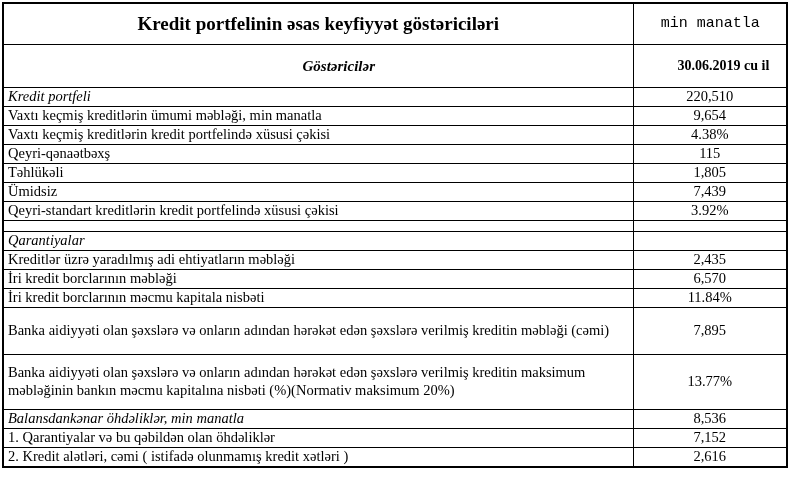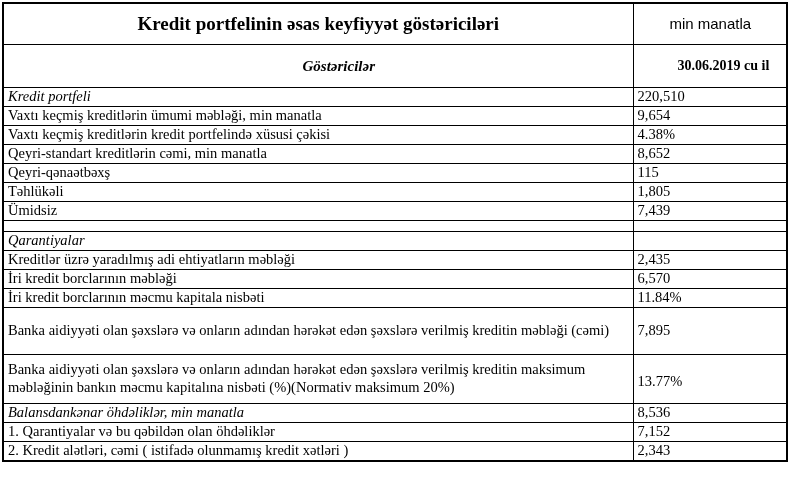--- a/index.html
+++ b/index.html
@@ -10,36 +10,36 @@
   .sheet{position:absolute;top:2px;left:2px;}
   table{
     border-collapse:collapse;table-layout:fixed;width:784px;
     border:2px solid #000;background:#fff;
   }
   td{
     border:1px solid #000;vertical-align:middle;
     font-size:14.5px;line-height:1.22;
     padding:0 3px 0 4px;overflow:hidden;
   }
-  td.value{text-align:left;padding-right:4px;white-space:nowrap;}
+  td.value{text-align:center;padding-right:4px;white-space:nowrap;}
   tr.r-header td{height:40px;}
   td.title-cell{text-align:center;font-weight:bold;font-size:19px;padding:0 10px;}
   td.unit-cell{
     text-align:center;font-size:15px;
-    font-family:Liberation Sans, sans-serif;
+    font-family:Liberation Mono, monospace;
   }
   tr.r-colhead td{height:42px;padding-left:44px;}
   td.colhead-ind{text-align:center;font-weight:bold;font-style:italic;font-size:15px;}
   td.colhead-date{font-weight:bold;font-size:14px;}
   tr.r-data td{height:18px;}
   tr.r-section td.label{font-weight:normal;font-style:italic;}
   tr.r-spacer td{height:10px;}
   tr.r-tall td{height:46px;}
   tr.r-twoline td{height:36px;}
-  tr.r-twoline td.value{vertical-align:bottom;padding-bottom:12px;}
+  tr.r-twoline td.value{vertical-align:bottom;padding-bottom:18px;}
 </style>
 </head>
 <body>
 
 <div class="sheet">
   <table>
     <colgroup>
       <col style="width:630px">
       <col style="width:154px">
     </colgroup>
@@ -59,34 +59,34 @@
       </tr>
       <tr class="r-data">
         <td class="label">Vaxtı keçmiş kreditlərin ümumi məbləği, min manatla</td>
         <td class="value">9,654</td>
       </tr>
       <tr class="r-data">
         <td class="label">Vaxtı keçmiş kreditlərin kredit portfelində xüsusi çəkisi</td>
         <td class="value">4.38%</td>
       </tr>
       <tr class="r-data">
-        <td class="label">Qeyri-standart kreditlərin cəmi, min manatla</td>
-        <td class="value">8,652</td>
-      </tr>
-      <tr class="r-data">
         <td class="label">Qeyri-qənaətbəxş</td>
         <td class="value">115</td>
       </tr>
       <tr class="r-data">
         <td class="label">Təhlükəli</td>
         <td class="value">1,805</td>
       </tr>
       <tr class="r-data">
         <td class="label">Ümidsiz</td>
         <td class="value">7,439</td>
+      </tr>
+      <tr class="r-data">
+        <td class="label">Qeyri-standart kreditlərin kredit portfelində xüsusi çəkisi</td>
+        <td class="value">3.92%</td>
       </tr>
 
       <tr class="r-spacer">
         <td class="label"></td>
         <td class="value"></td>
       </tr>
 
       <tr class="r-data r-section">
         <td class="label">Qarantiyalar</td>
         <td class="value"></td>
@@ -116,17 +116,17 @@
       <tr class="r-data r-section">
         <td class="label">Balansdankənar öhdəliklər, min manatla</td>
         <td class="value">8,536</td>
       </tr>
       <tr class="r-data">
         <td class="label">1. Qarantiyalar və bu qəbildən olan öhdəliklər</td>
         <td class="value">7,152</td>
       </tr>
       <tr class="r-data">
         <td class="label">2. Kredit alətləri, cəmi ( istifadə olunmamış kredit xətləri )</td>
-        <td class="value">2,343</td>
+        <td class="value">2,616</td>
       </tr>
     </tbody>
   </table>
 </div>
 
 </body></html>

